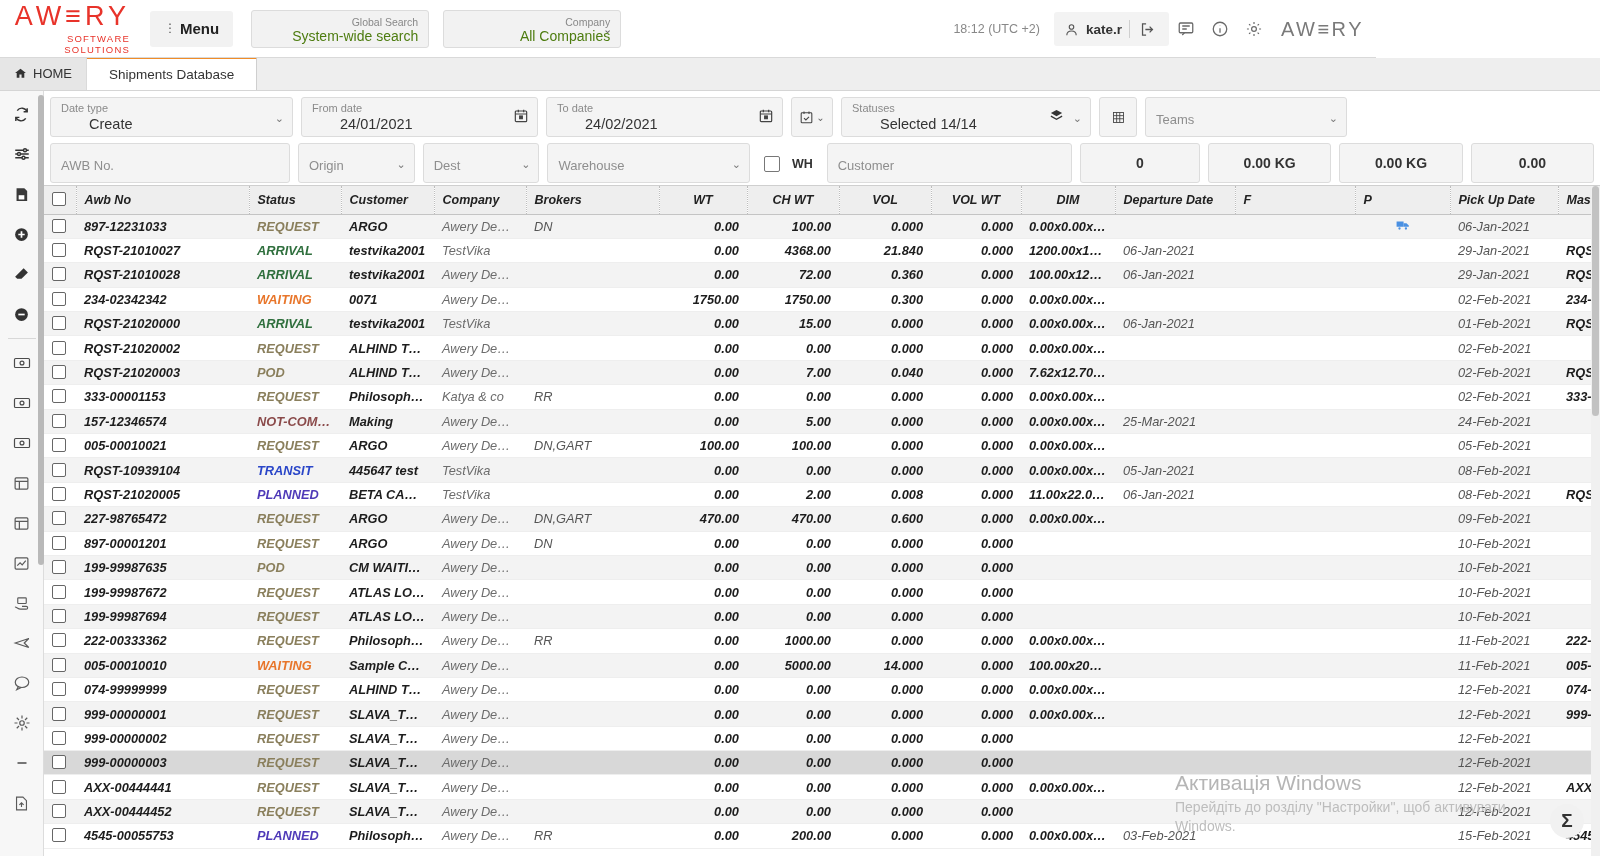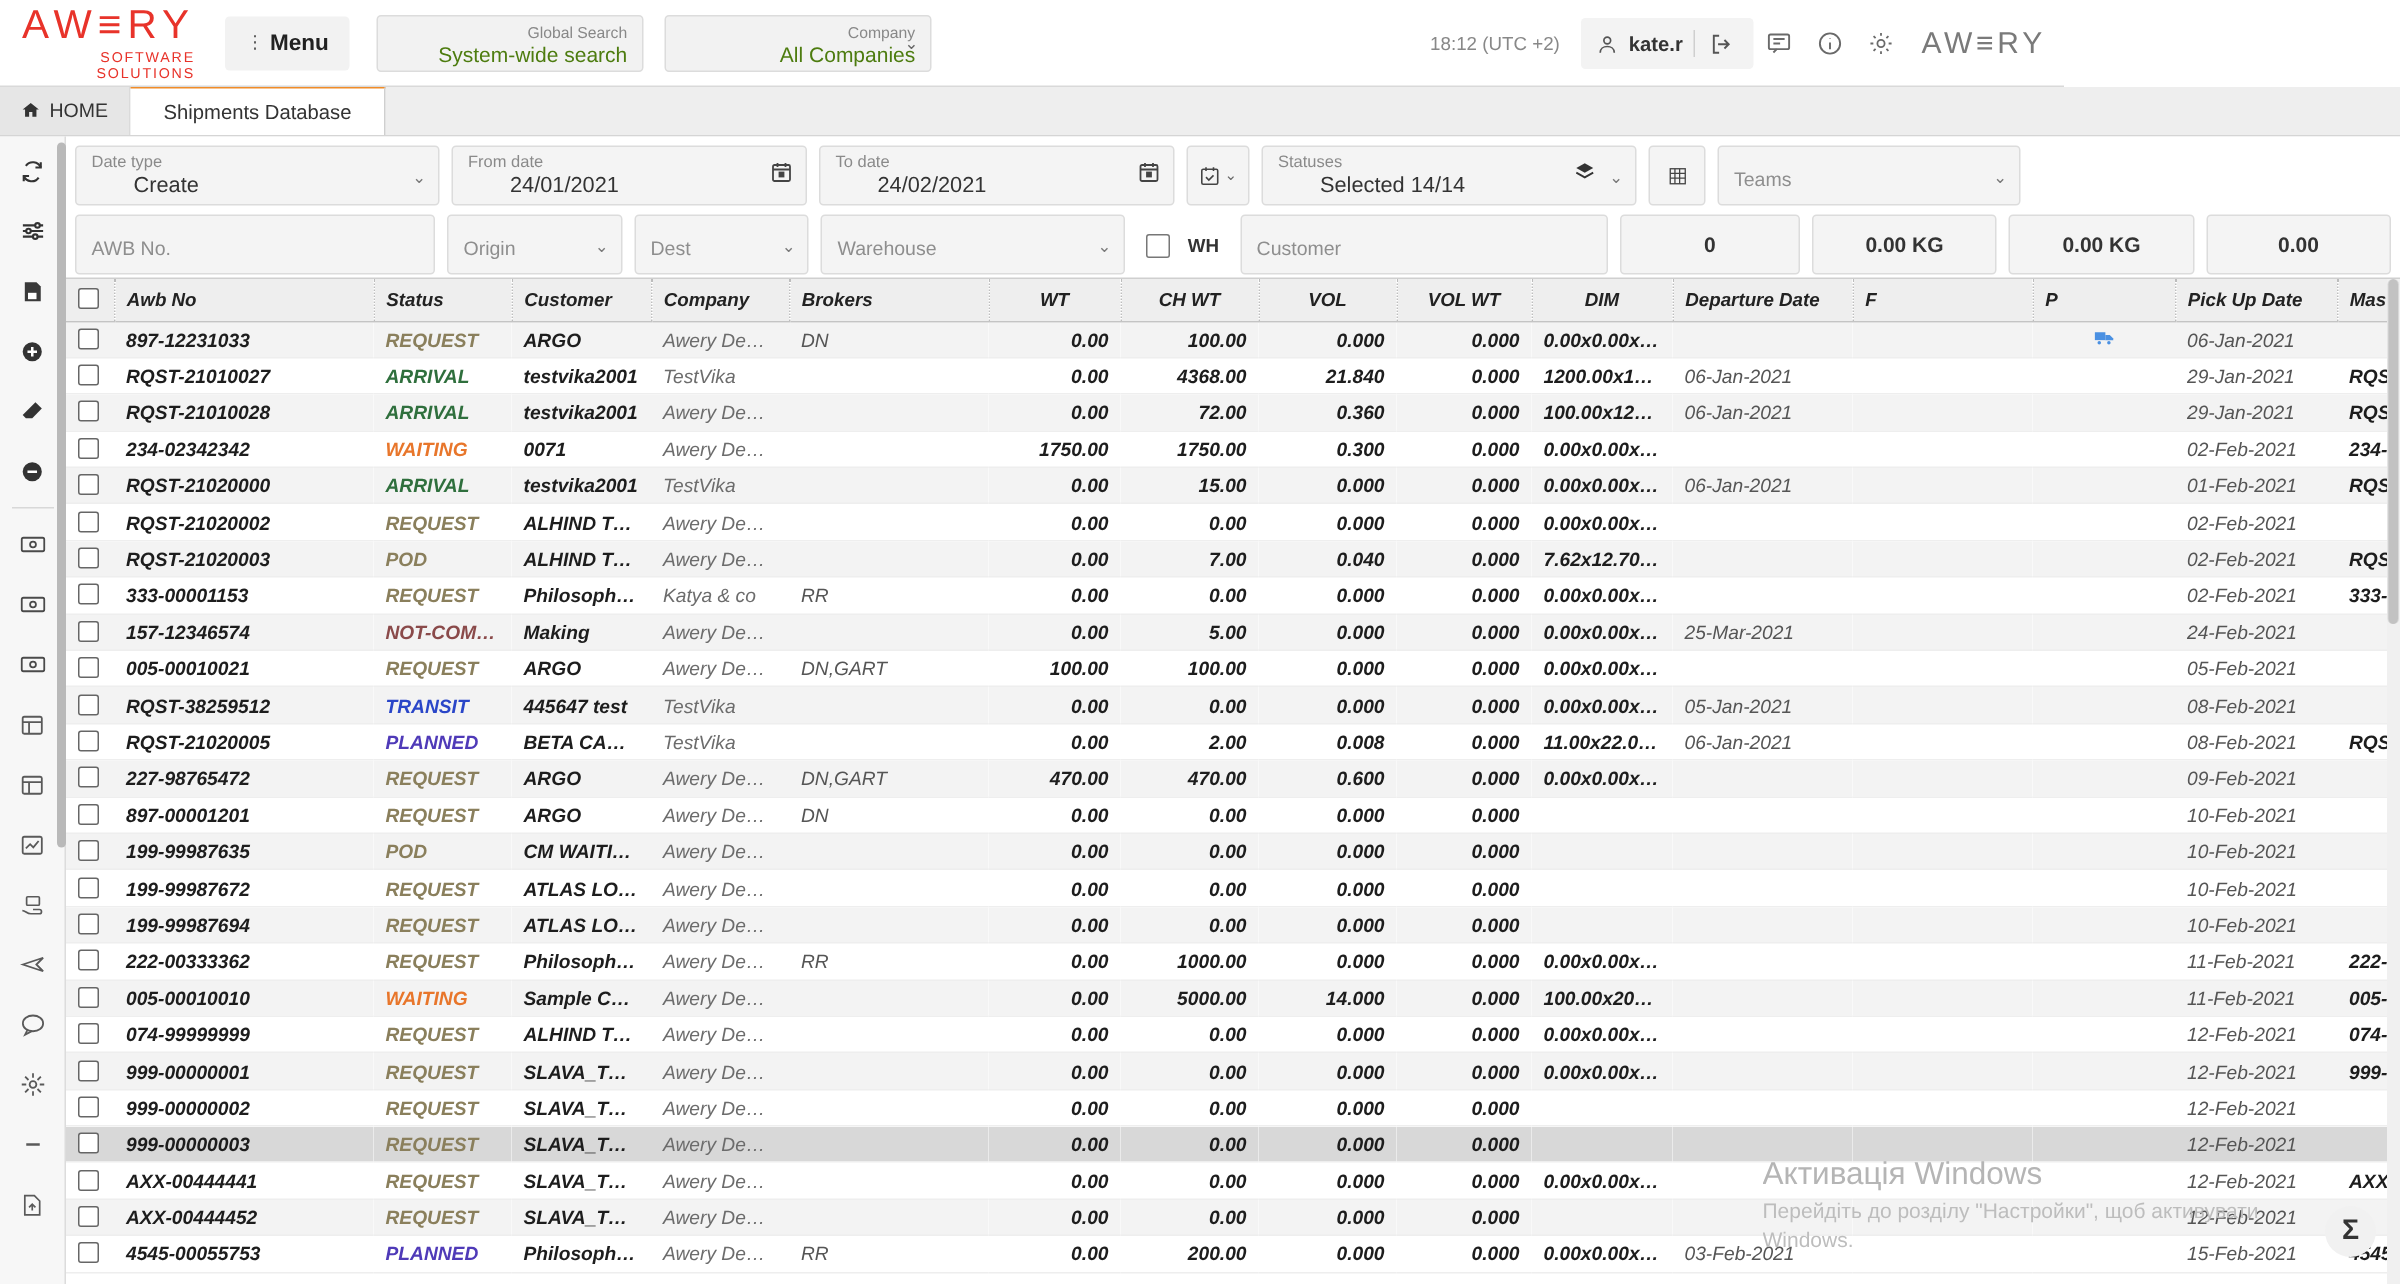--- a/index.html
+++ b/index.html
@@ -692,21 +692,21 @@
           <td class="num">0.000</td>
           <td class="dim">0.00x0.00x0....</td>
           <td class="dt"></td>
           <td class=""></td>
           <td class=""></td>
           <td class="dt">05-Feb-2021</td>
           <td class="mawb"></td>
         </tr>
         <tr class="alt">
           <td><span class="cb"></span></td>
-          <td class="awb">RQST-38259512</td>
+          <td class="awb">RQST-10939104</td>
           <td class="stat" style="color:#2a46c8">TRANSIT</td>
           <td class="cust">445647 test</td>
           <td class="comp">TestVika</td>
           <td class="brok"></td>
           <td class="num">0.00</td>
           <td class="num">0.00</td>
           <td class="num">0.000</td>
           <td class="num">0.000</td>
           <td class="dim">0.00x0.00x0....</td>
           <td class="dt">05-Jan-2021</td>

